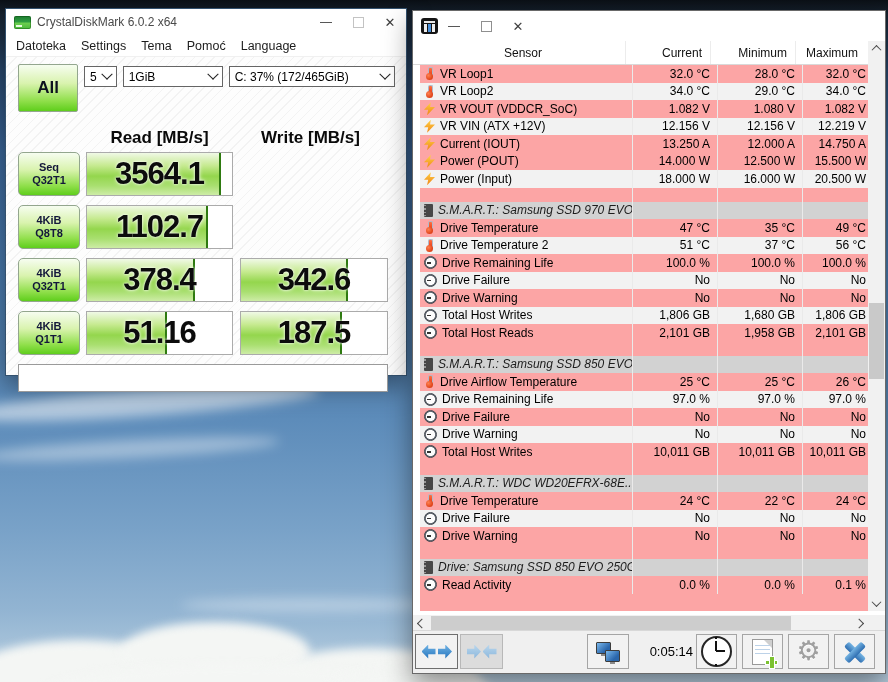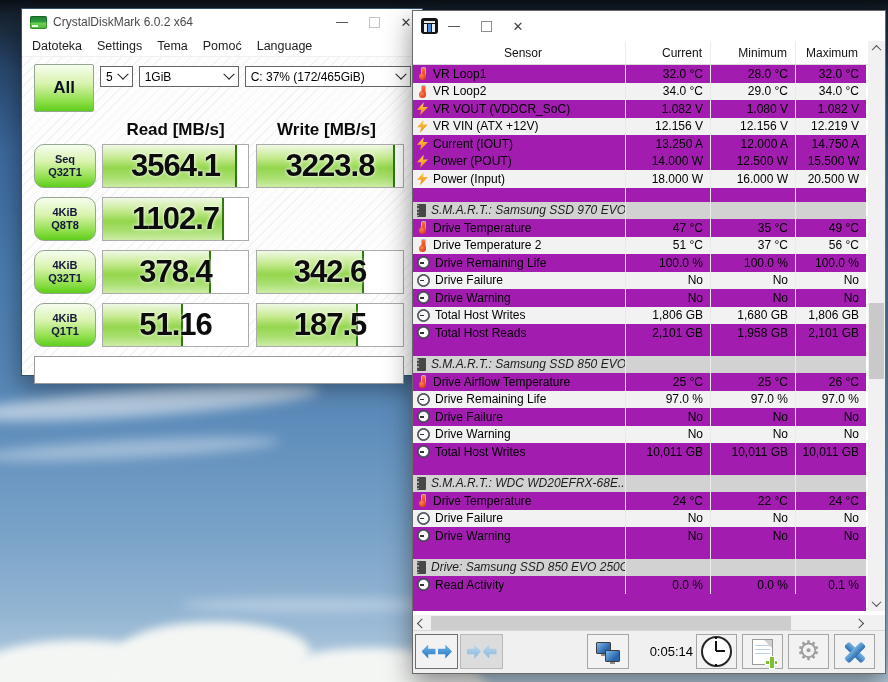--- a/index.html
+++ b/index.html
@@ -25,21 +25,21 @@
   .win{position:absolute;background:#fff;border:1px solid #4d6охр;box-shadow:0 10px 26px rgba(0,0,0,.45);}
   .titlebar{display:flex;align-items:center;background:#fff;}
   .title-text{font-size:12px;color:#5a5a5a;margin-left:6px;flex:1;white-space:nowrap;overflow:hidden;}
   .winbtn{width:32px;height:100%;display:flex;align-items:center;justify-content:center;
           color:#404040;font-size:12px;}
   .maxbox{width:9px;height:9px;border:1px solid #8f8f8f;display:inline-block;}
   .maxbox.dim{border-color:#c3c3c3;}
   .closeg{font-size:13px;}
 
   
-  #cdm{left:21px;top:8px;width:400px;height:366px;border:1px solid #33516e;}
+  #cdm{left:5px;top:8px;width:400px;height:366px;border:1px solid #33516e;}
   #cdm .titlebar{height:26px;padding-left:8px;}
   #cdm .title-text{color:#4a4a4a;}
   .cdm-appicon{width:17px;height:13px;border-radius:2px;position:relative;
      background:linear-gradient(180deg,#1e7a31 0%,#2e9e41 45%,#6ccf4e 55%,#49b83c 100%);
      box-shadow:inset 0 0 0 1px rgba(0,60,0,.35);}
   .cdm-appicon::after{content:"";position:absolute;left:2px;bottom:2px;width:6px;height:2px;background:#eafbe2;}
   .menubar{height:21px;display:flex;align-items:center;padding-left:9px;gap:13px;background:#fff;
            border-bottom:1px solid #f0f0f0;}
   .menu-item{font-size:12.5px;color:#1c1c1c;padding:2px 1px;}
   .cdm-body{position:absolute;top:48px;left:0;right:0;bottom:0;background:#fdfdfd;
@@ -51,27 +51,27 @@
      display:flex;align-items:center;justify-content:center;
      font-size:17px;font-weight:bold;color:#0d1220;}
   .combo{height:21px;background:#fff;border:1px solid #656565;display:flex;align-items:center;
      font-size:12px;color:#000;padding:0 5px;margin-left:6px;margin-top:2px;box-sizing:border-box;}
   .combo .lbl{flex:1;white-space:nowrap;}
   .chev{width:7px;height:7px;border-right:1.6px solid #222;border-bottom:1.6px solid #222;
         transform:rotate(45deg) translate(-2px,-2px);margin-left:6px;flex:none;}
   .combo.c-count{width:34px;}
   .combo.c-size{width:106px;}
   .combo.c-drive{width:177px;}
-  .rw-headers{display:flex;margin-top:8px;margin-bottom:4px;}
+  .rw-headers{display:flex;margin-top:16px;margin-bottom:4px;}
   .rw-spacer{width:68px;flex:none;}
   .rw-h{font-size:17px;font-weight:bold;color:#0a0a0a;text-align:center;}
   .rw-h.read{width:147px;}
   .rw-h.write{width:155px;}
   .bench-row{display:flex;margin-bottom:9px;height:44px;}
-  .label-btn{width:62px;height:44px;flex:none;border:1px solid #93a68e;border-radius:10px;
+  .label-btn{width:62px;height:44px;flex:none;border:1px solid #93a68e;border-radius:5px;
      background:linear-gradient(180deg,#f6fdf0 0%,#d9f3ae 40%,#90df4b 78%,#5fce1c 100%);
      display:flex;flex-direction:column;align-items:center;justify-content:center;
      font-size:11px;font-weight:bold;color:#13173a;line-height:13px;box-sizing:border-box;}
   .result-cell{position:relative;height:44px;margin-left:6px;background:#fff;
      border:1px solid #ababab;box-sizing:border-box;overflow:hidden;flex:none;padding-left:43px;}
   .result-cell.read{width:147px;}
   .result-cell.write{width:148px;margin-left:7px;}
   .fill{position:absolute;left:0;top:0;bottom:0;border-right:2px solid #2e7a10;
      background:linear-gradient(180deg,#f0f9e6 0%,#c6ea90 30%,#94d64d 55%,#a9df70 78%,#cdeca6 100%);}
   .num{position:absolute;inset:0;display:flex;align-items:center;justify-content:center;
@@ -86,21 +86,21 @@
   .hw-appicon{width:17px;height:16px;background:#141414;border-radius:3px;position:relative;}
   .hw-appicon::before{content:"";position:absolute;left:3px;top:3px;right:3px;height:2px;background:#e8e8e8;}
   .hw-appicon::after{content:"";position:absolute;left:3px;bottom:2px;width:11px;height:8px;
      background:linear-gradient(90deg,#ededed 0 3px,transparent 3px 4px,#4a90d9 4px 7px,transparent 7px 8px,#ededed 8px 11px);}
   .hw-grid{display:grid;grid-template-columns:212px 85px 85px 71px;}
   .hw-colhead{border-bottom:1px solid #d9d9d9;height:23px;align-items:center;}
   .hw-colhead .hc{font-size:12px;color:#111;}
   .hc.sensor{padding-left:8px;text-align:center;}
   .hc.val{text-align:right;padding-right:8px;border-left:1px solid #ececec;height:100%;
           display:flex;align-items:center;justify-content:flex-end;box-sizing:border-box;}
-  #hw-rows{position:absolute;top:54px;left:0;width:453px;height:546px;overflow:hidden;background:#a21caf;}
+  #hw-rows{position:absolute;top:54px;left:7px;width:453px;height:546px;overflow:hidden;background:#fca5a5;}
   .hw-row{height:17.5px;align-items:center;}
   .hw-row.alt{background:#f2f2f2;}
   .hw-row.blank{height:14px;}
   .hw-row.ghead{background:#d2d2d2;}
   .cell{height:100%;display:flex;align-items:center;box-sizing:border-box;overflow:hidden;}
   .cell.name{padding-left:4px;gap:5px;font-size:12px;color:#000;white-space:nowrap;}
   .cell.val{justify-content:flex-end;padding-right:7px;font-size:12px;color:#000;
             border-left:1px solid #eaeaea;white-space:nowrap;}
   .ghead .cell.name{font-style:italic;color:#1c1c1c;}
   
@@ -234,24 +234,20 @@
     <div id="cdm-rows">
         <div class="bench-row">
           <div class="label-btn">
             <span>Seq</span>
             <span>Q32T1</span>
           </div>
           <div class="result-cell read">
             <div class="fill" style="width: 91%;"></div>
             <div class="num">3564.1</div>
           </div>
-          <div class="result-cell write">
-            <div class="fill" style="width: 93%;"></div>
-            <div class="num">3223.8</div>
-          </div>
         </div>
         <div class="bench-row">
           <div class="label-btn">
             <span>4KiB</span>
             <span>Q8T8</span>
           </div>
           <div class="result-cell read">
             <div class="fill" style="width: 82%;"></div>
             <div class="num">1102.7</div>
           </div>

